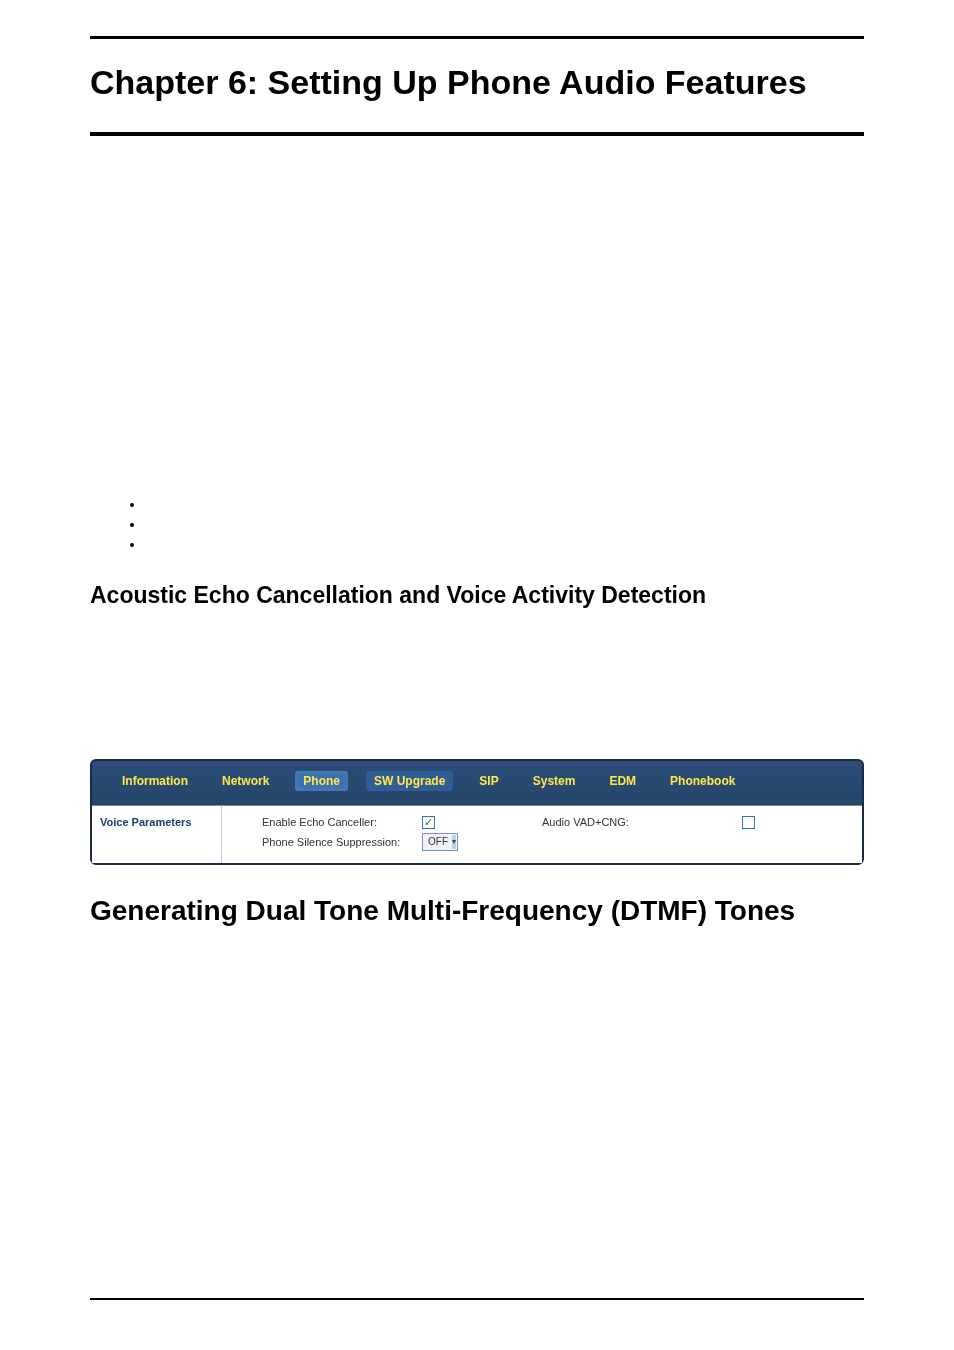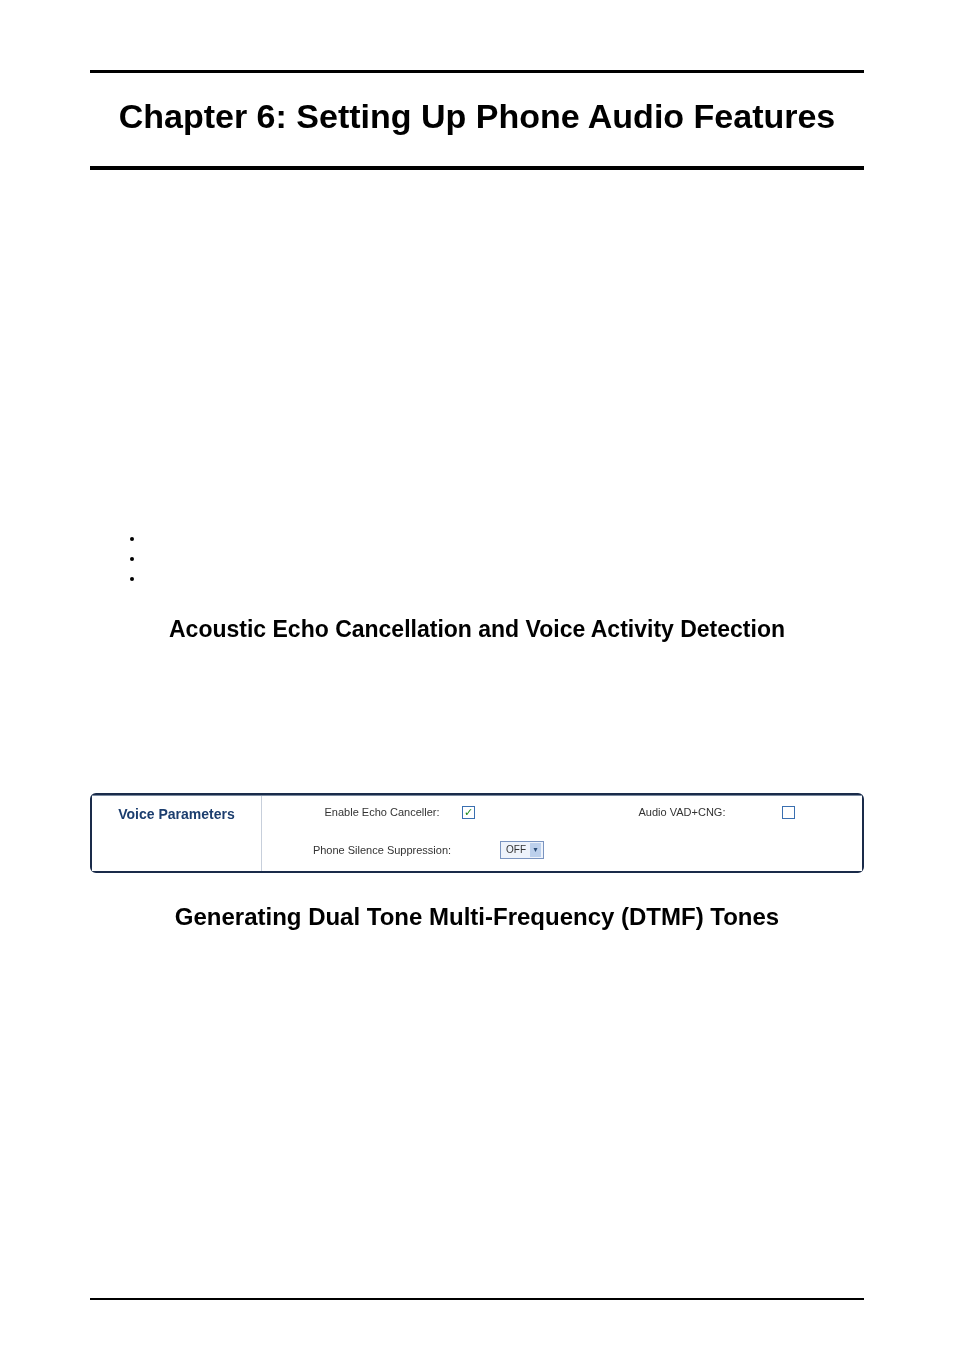--- a/index.html
+++ b/index.html
@@ -5,22 +5,21 @@
   * { margin: 0; padding: 0; box-sizing: border-box; }
   body {
     width: 954px;
     height: 1350px;
     background: #ffffff;
     font-family: Arial, Helvetica, sans-serif;
     color: #000;
     position: relative;
   }
   .page {
-    padding: 60px 90px 40px 90px;
-    text-align: center;
+    padding: 26px 90px 40px 90px;
   }
   .hr-thick {
     border: none;
     border-top: 3px solid #000;
     margin: 10px 0 22px 0;
   }
   .hr-thick2 {
     border: none;
     border-top: 4px solid #000;
     margin: 28px 0 40px 0;
@@ -39,21 +38,21 @@
     font-size: 14px;
     margin-bottom: 4px;
     min-height: 14px;
   }
   .h2 {
     font-size: 23px;
     font-weight: bold;
     margin: 18px 0 150px 0;
   }
   .h2b {
-    font-size: 24px;
+    font-size: 28px;
     font-weight: bold;
     margin: 30px 0 60px 0;
   }
   .ui-shot {
     border: 2px solid #1a2b4a;
     border-radius: 6px;
     background: linear-gradient(#2b4d77, #1e3a5a);
     padding: 0;
     margin: 0 0 18px 0;
   }
@@ -79,33 +78,33 @@
   .tab.boxed {
     background: #2f5d95;
     color: #ffe84a;
   }
   .panel-body {
     display: flex;
     background: #ffffff;
     border-top: 1px solid #7a8aa0;
   }
   .side-label {
-    width: 170px;
+    width: 130px;
     padding: 10px 8px;
-    font-size: 14px;
+    font-size: 11px;
     font-weight: bold;
     color: #1b3d6e;
     border-right: 1px solid #c7cfdb;
   }
   .form-area {
     flex: 1;
     display: grid;
     grid-template-columns: 160px 120px 200px 40px;
     align-items: center;
-    row-gap: 22px;
+    row-gap: 4px;
     padding: 10px 18px 12px 40px;
     font-size: 11px;
     color: #333;
   }
   .form-label { white-space: nowrap; }
   .cb {
     width: 13px; height: 13px;
     border: 1px solid #3a6fb0;
     display: inline-flex;
     align-items: center;
@@ -116,21 +115,21 @@
   }
   .cb.checked::after { content: "✓"; line-height: 1; }
   .select {
     display: inline-flex;
     align-items: center;
     border: 1px solid #7a94c0;
     background: #eef3fb;
     font-size: 10px;
     padding: 1px 2px 1px 5px;
     gap: 4px;
-    width: 44px;
+    width: 36px;
     justify-content: space-between;
   }
   .select .chev {
     background: #bcd0ec;
     width: 14px; height: 14px;
     display: inline-flex;
     align-items: center;
     justify-content: center;
     font-size: 8px;
     color: #2b4d77;
@@ -155,20 +154,30 @@
 
   <ul class="bullets">
     <li></li>
     <li></li>
     <li></li>
   </ul>
 
   <h2 class="h2">Acoustic Echo Cancellation and Voice Activity Detection</h2>
 
   <div class="ui-shot">
+    <div class="tab-row">
+      <span class="tab">Information</span>
+      <span class="tab">Network</span>
+      <span class="tab active">Phone</span>
+      <span class="tab boxed">SW Upgrade</span>
+      <span class="tab">SIP</span>
+      <span class="tab">System</span>
+      <span class="tab">EDM</span>
+      <span class="tab">Phonebook</span>
+    </div>
     <div class="panel-body">
       <div class="side-label">Voice Parameters</div>
       <div class="form-area">
         <span class="form-label">Enable Echo Canceller:</span>
         <span class="cb checked"></span>
         <span class="form-label">Audio VAD+CNG:</span>
         <span class="cb"></span>
 
         <span class="form-label">Phone Silence Suppression:</span>
         <span>

